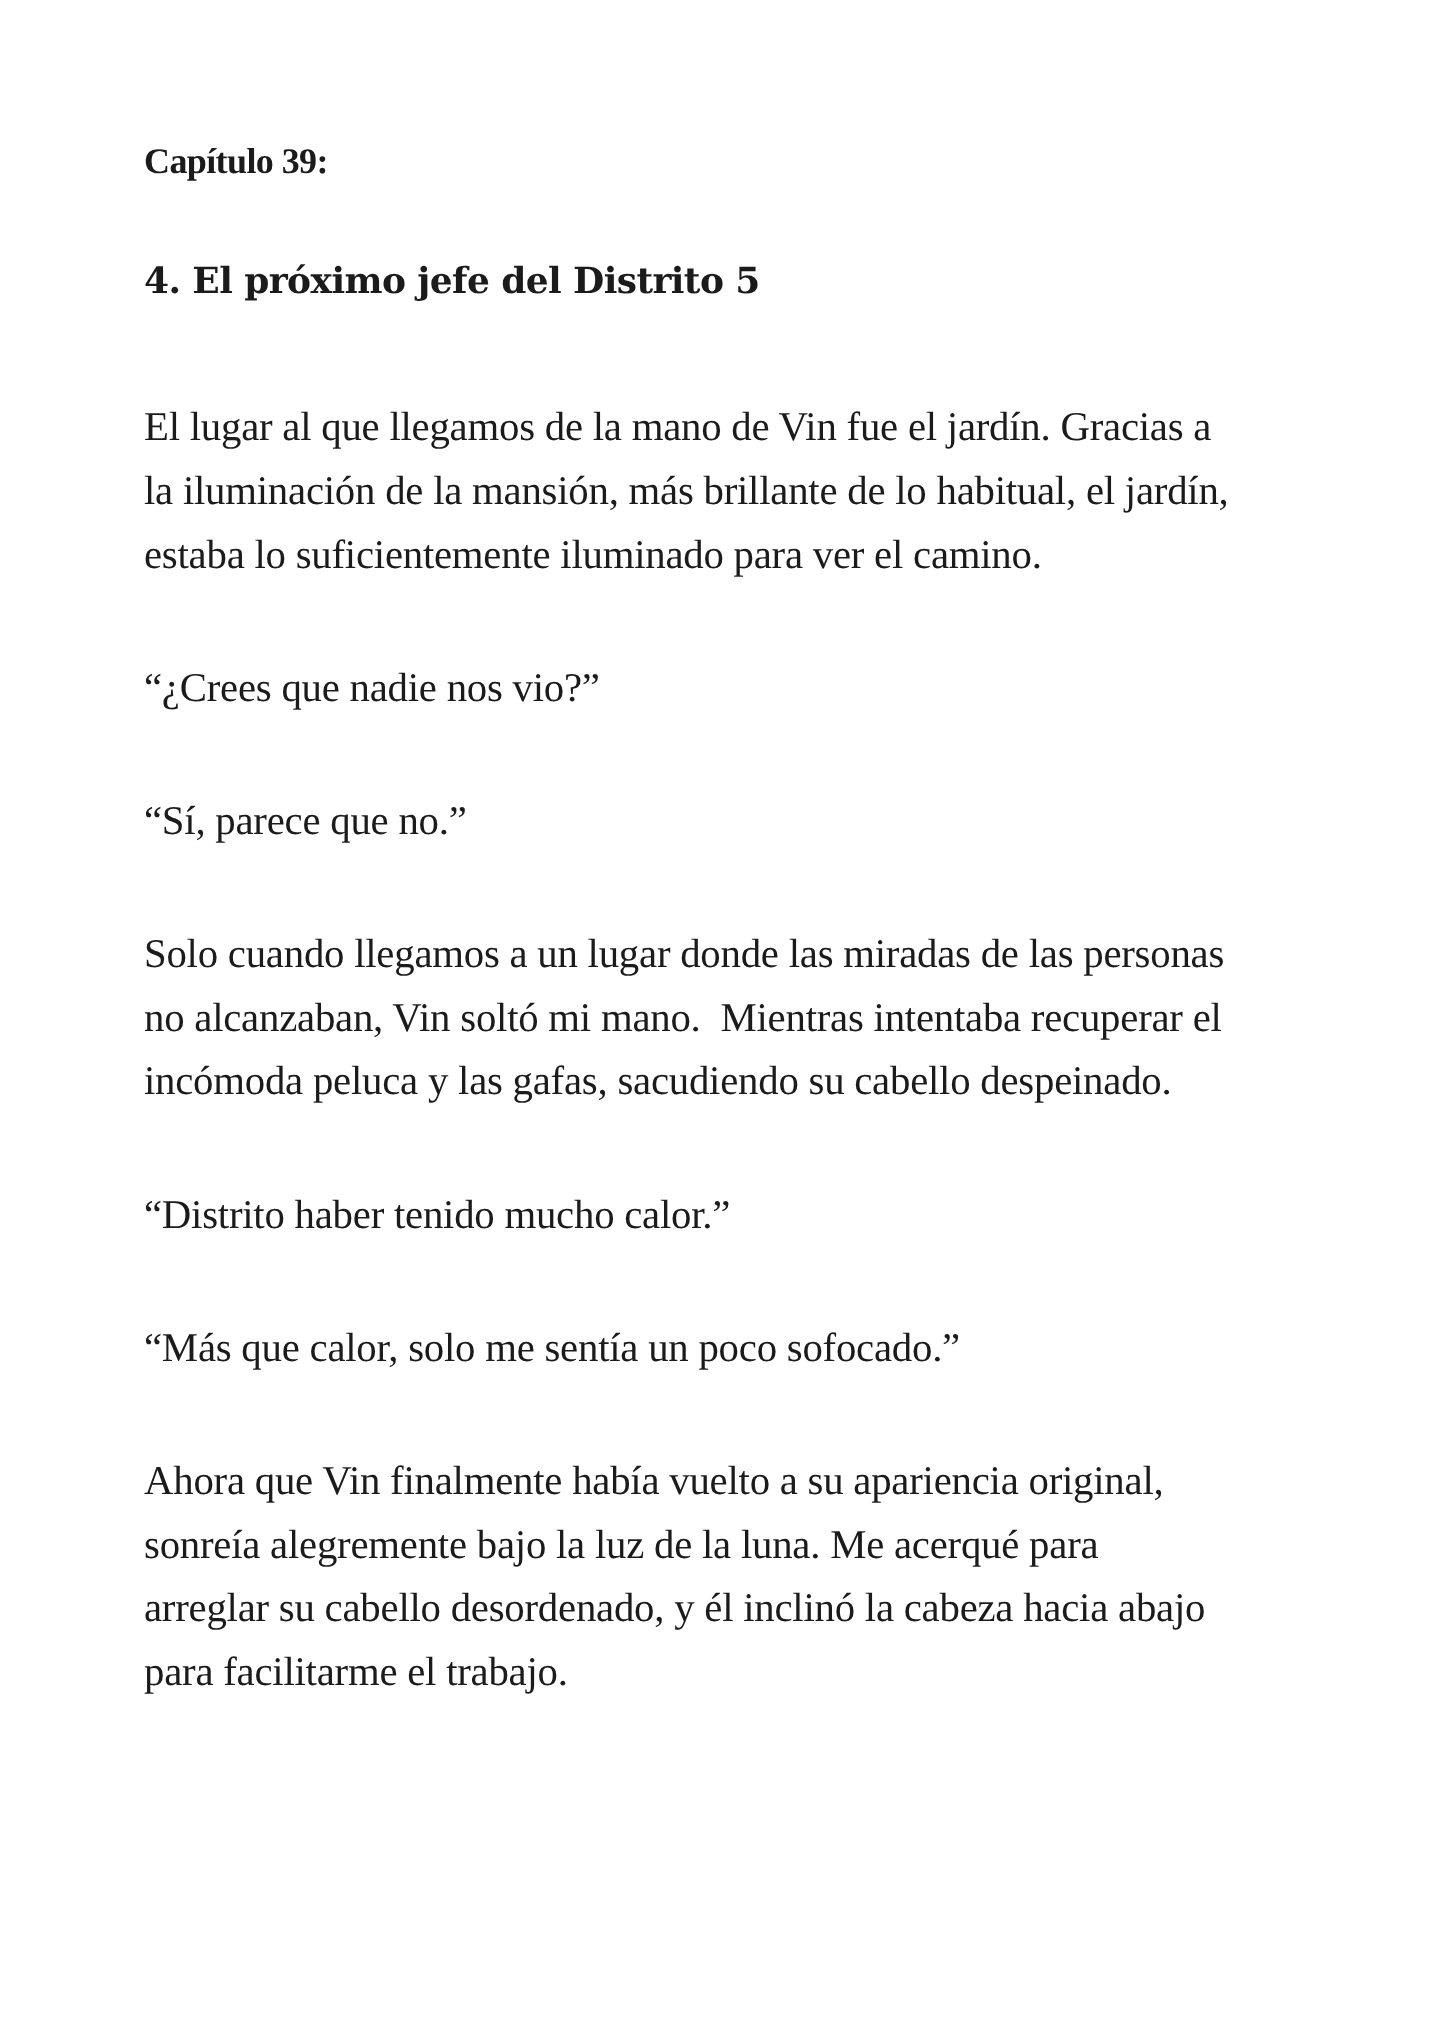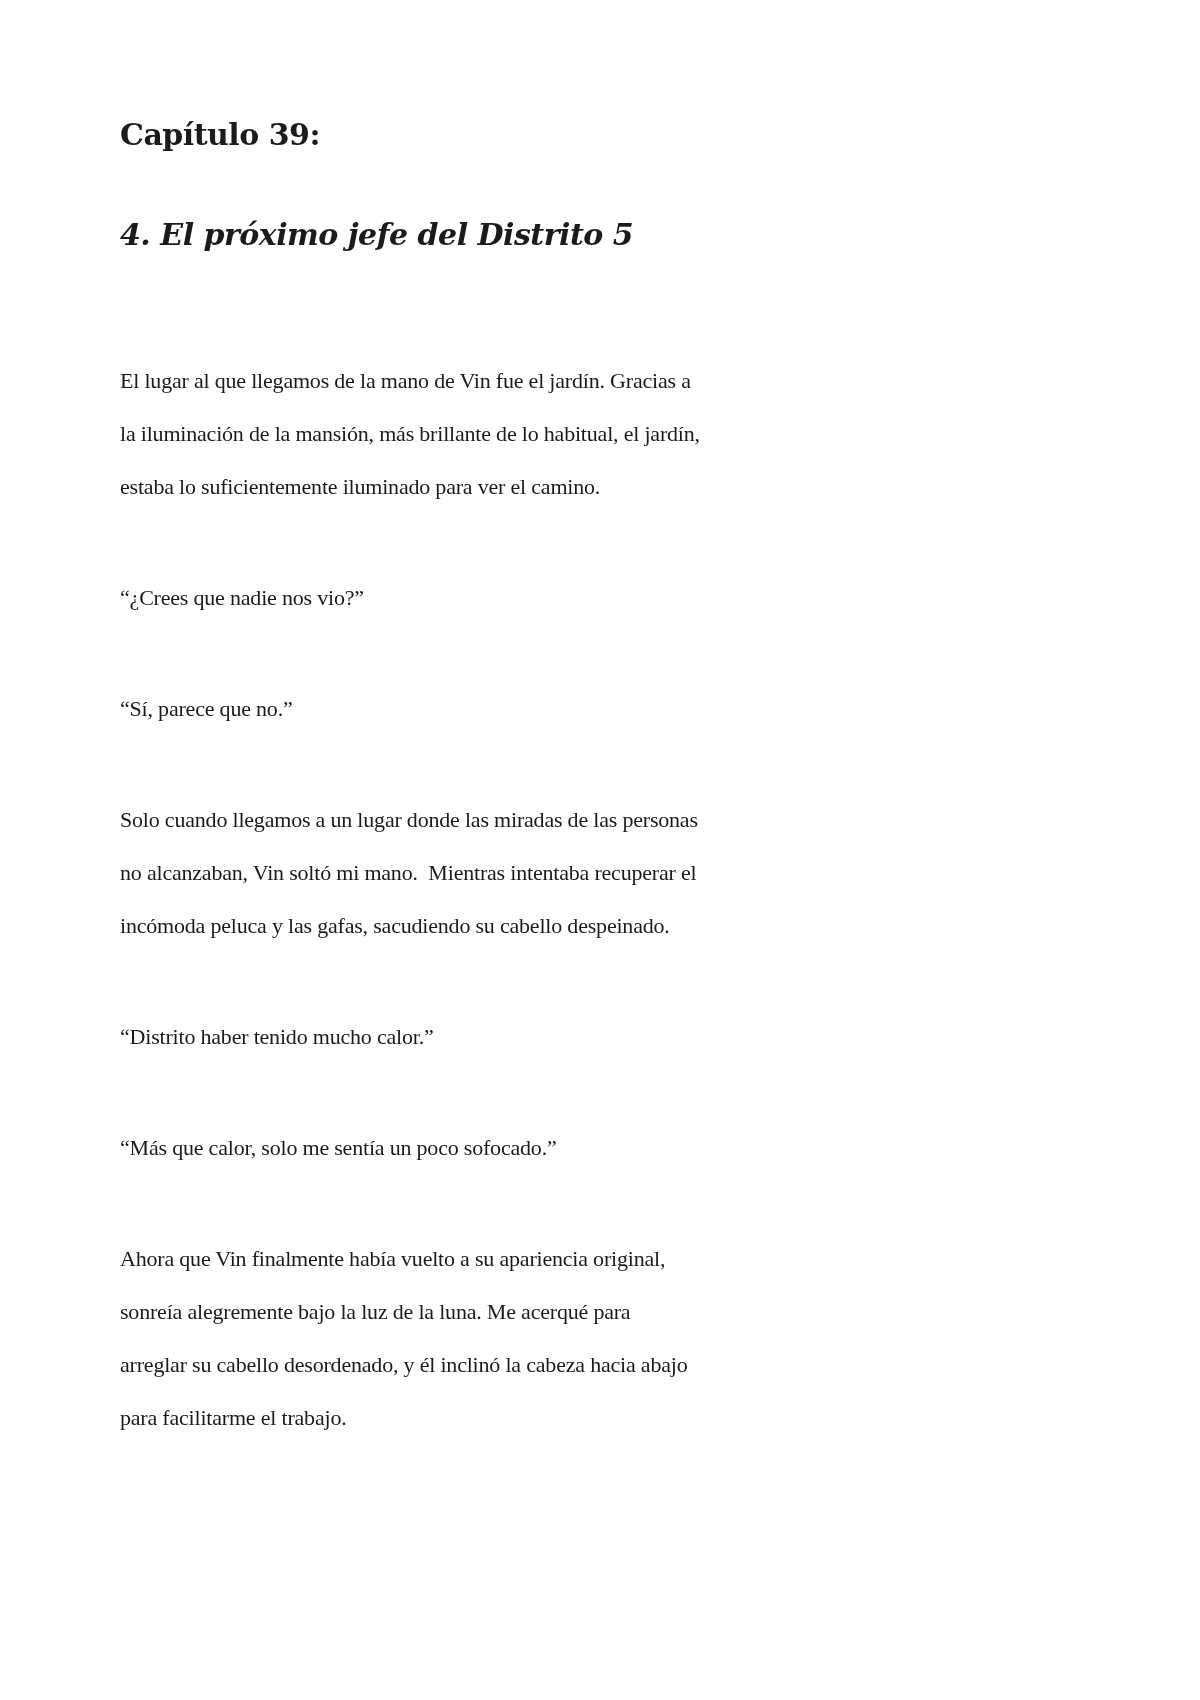--- a/index.html
+++ b/index.html
@@ -25,32 +25,32 @@
     font-family: "DejaVu Serif", serif;
     font-weight: 700;
     font-size: 30px;
     line-height: 38px;
     letter-spacing: -0.5px;
     margin: 0;
     white-space: pre;
   }
   .chapter-heading {
     margin-bottom: 62px;
+    font-family: Liberation Serif, serif;
   }
   .section-heading {
-    margin-bottom: 100px;
-    font-style: italic;
+    margin-bottom: 76px;
   }
   .para {
     margin: 0 0 58px 0;
   }
   .line {
     display: block;
     white-space: pre;
-    font-size: 22px;
+    font-size: 34px;
     line-height: 53px;
     letter-spacing: -0.2px;
   }
 </style>
 </head>
 <body>
 
 <div class="page">
   <h1 class="heading chapter-heading">Capítulo 39:</h1>
   <h2 class="heading section-heading">4. El próximo jefe del Distrito 5</h2>

